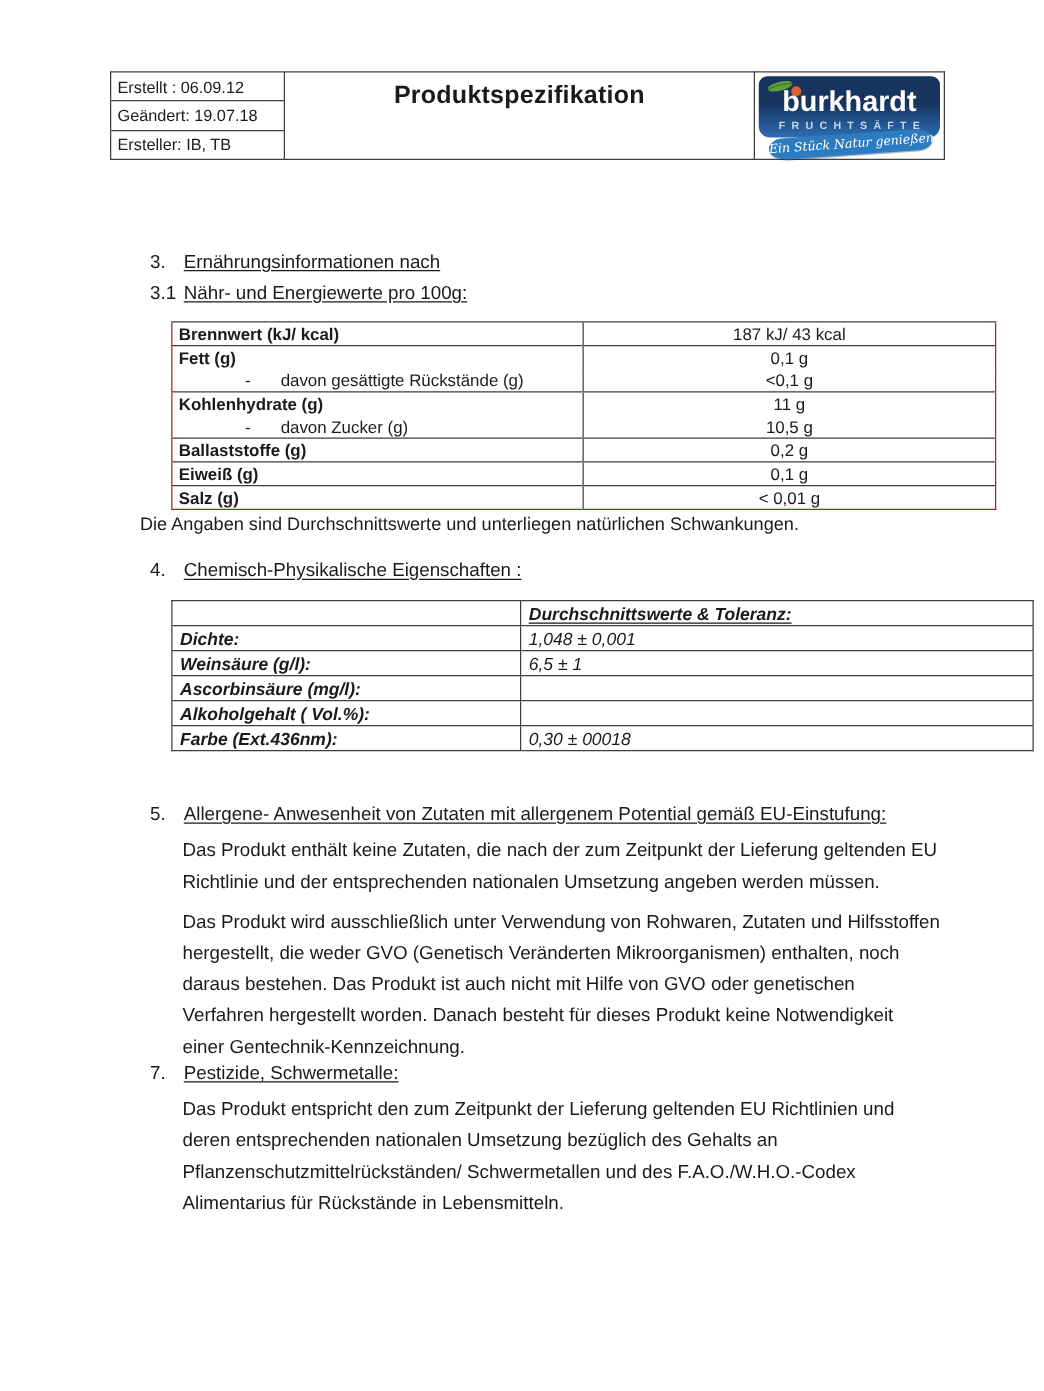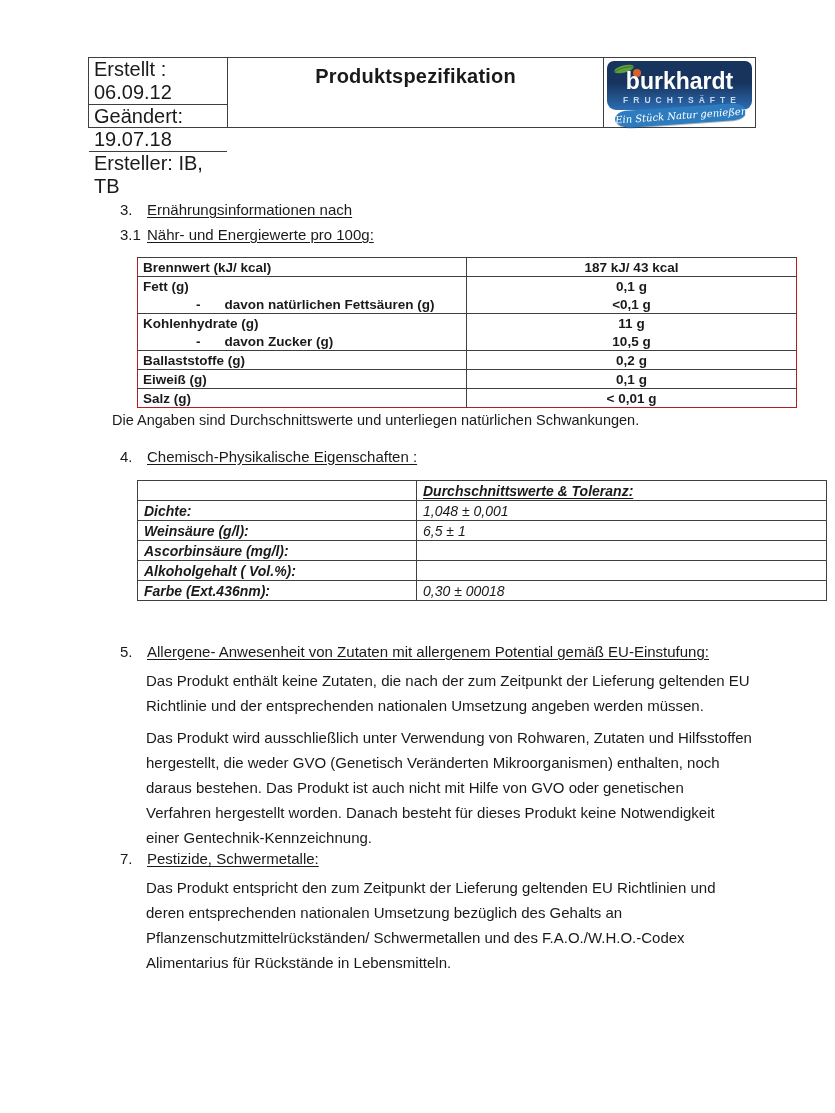--- a/index.html
+++ b/index.html
@@ -2,21 +2,21 @@
 <html><head>
 <meta charset="utf-8">
 <style>
   html,body{margin:0;padding:0;background:#ffffff;}
   .page{position:relative;width:835px;height:1113px;background:#ffffff;overflow:hidden;
         font-family:"Liberation Sans",sans-serif;color:#1a1a1a;}
 
   
   .header{position:absolute;left:88px;top:57px;display:flex;width:668px;height:71px;box-sizing:border-box;}
   .meta{width:140px;box-sizing:border-box;border:1px solid #3f3f3f;display:flex;flex-direction:column;}
-  .meta-row{flex:1;box-sizing:border-box;padding-left:5px;font-size:20px;display:flex;align-items:center;}
+  .meta-row{flex:1;box-sizing:border-box;padding-left:5px;font-size:13px;display:flex;align-items:center;}
   .meta-row + .meta-row{border-top:1px solid #3f3f3f;}
   .title-cell{flex:1;box-sizing:border-box;border:1px solid #3f3f3f;border-left:none;text-align:center;}
   .doc-title{margin-top:7px;font-size:20px;font-weight:bold;letter-spacing:0.2px;}
   .logo-cell{width:152px;box-sizing:border-box;border:1px solid #3f3f3f;border-left:none;position:relative;}
 
   
   .logo-box{position:absolute;left:3px;right:3px;top:3px;height:49px;border-radius:7px 7px 9px 9px;
             background:linear-gradient(#17345e,#17345e 45%,#2d6db4);}
   .logo-leaf{position:absolute;left:6px;top:1px;}
   .brand{position:absolute;left:0;right:0;top:7px;text-align:center;color:#ffffff;
@@ -32,21 +32,21 @@
   .content{position:absolute;top:128px;left:0;width:835px;}
   .sec-head{margin-left:120px;font-size:15px;font-weight:normal;line-height:18px;}
   .sec-head .num{display:inline-block;width:27px;}
   .sec-head .ht{text-decoration:underline;text-underline-offset:2px;}
   .h3a{margin-top:73px}.h3b{margin-top:7px}.h4{margin-top:20px}
   .h5{margin-top:42px}.h6{margin-top:14px}.h7{margin-top:0}
 
   
   table{border-collapse:collapse;}
   .nutrition{margin:13px 0 0 137px;width:660px;table-layout:fixed;border:1px solid #b91c1c;}
-  .nutrition td{height:18px;padding:0 5px;font-size:13.5px;line-height:17px;vertical-align:middle;font-weight:bold;}
+  .nutrition td{height:18px;padding:0 5px;font-size:13.5px;line-height:17px;vertical-align:middle;}
   .nutrition td:first-child{width:318px;}
   .nutrition td + td{border-left:1px solid #3f3f3f;text-align:center;}
   .nutrition tr.group-start td{border-top:1px solid #3f3f3f;}
   .nutrition .n-label.main{font-weight:bold;}
   .nutrition .n-label .dash{display:inline-block;margin-left:53px;margin-right:24px;}
   .footnote{margin:4px 0 0 112px;font-size:14.5px;}
 
   
   .props{margin:14px 0 0 137px;width:690px;table-layout:fixed;border:1px solid #3f3f3f;font-style:italic;}
   .props td{height:19px;padding:0 6px;font-size:14px;line-height:18px;vertical-align:middle;}
@@ -102,21 +102,21 @@
       <tbody>
           <tr class="group-start">
             <td class="n-label main">Brennwert (kJ/ kcal)</td>
             <td class="n-value">187 kJ/ 43 kcal</td>
           </tr>
           <tr class="group-start">
             <td class="n-label main">Fett (g)</td>
             <td class="n-value">0,1 g</td>
           </tr>
           <tr>
-            <td class="n-label sub"><span class="dash">-</span><span>davon natürlichen Fettsäuren (g)</span></td>
+            <td class="n-label sub"><span class="dash">-</span><span>davon gesättigte Rückstände (g)</span></td>
             <td class="n-value">&lt;0,1 g</td>
           </tr>
           <tr class="group-start">
             <td class="n-label main">Kohlenhydrate (g)</td>
             <td class="n-value">11 g</td>
           </tr>
           <tr>
             <td class="n-label sub"><span class="dash">-</span><span>davon Zucker (g)</span></td>
             <td class="n-value">10,5 g</td>
           </tr>

